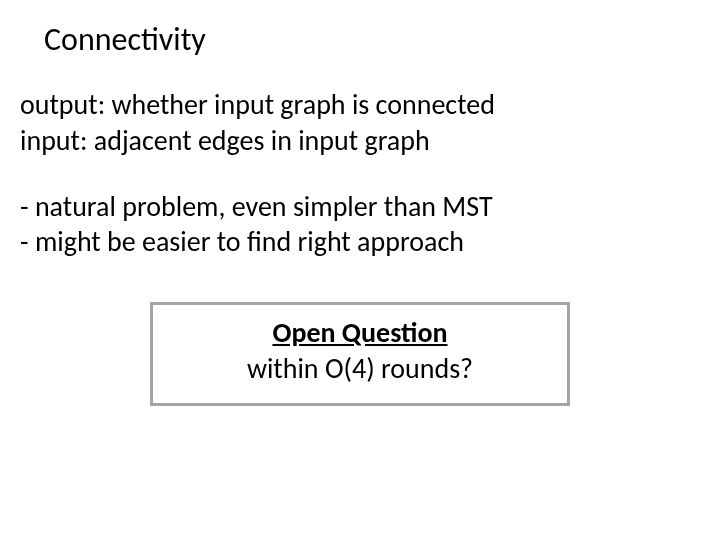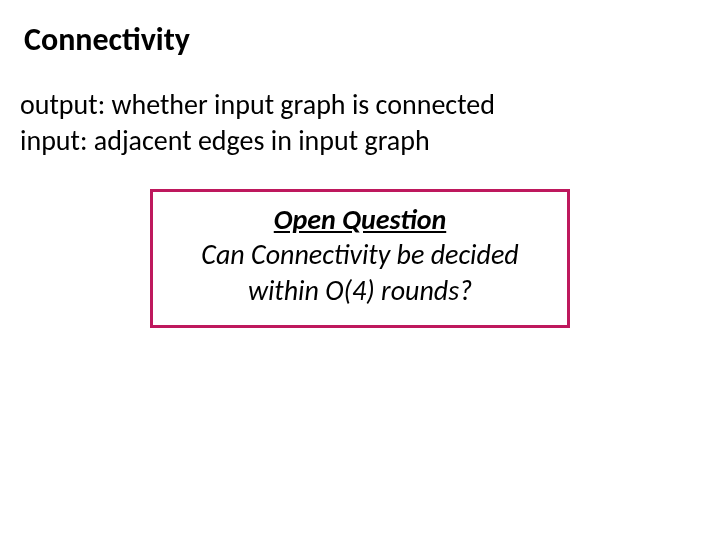--- a/index.html
+++ b/index.html
@@ -10,61 +10,63 @@
     font-family: Calibri, "Segoe UI", Arial, sans-serif;
     color: #000000;
     position: relative;
     overflow: hidden;
   }
   .slide {
     padding: 20px 20px 0 20px;
   }
   .title {
     font-size: 32px;
-    font-weight: 700;
-    margin-left: 4px;
+    font-weight: 400;
+    margin-left: 24px;
     margin-bottom: 28px;
   }
   .io-block {
     font-size: 28px;
     line-height: 1.28;
     margin-bottom: 30px;
   }
   .bullets {
     font-size: 28px;
     line-height: 1.28;
     margin-bottom: 42px;
   }
   .open-box {
     width: 420px;
     margin: 0 auto;
-    border: 3px solid #be185d;
+    border: 3px solid #a3a3a3;
     padding: 10px 16px 16px 16px;
     text-align: center;
     font-size: 28px;
     line-height: 1.28;
-    font-style: italic;
   }
   .open-heading {
     text-decoration: underline;
     font-weight: 700;
   }
 </style>
 </head>
 <body>
 
 <div class="slide">
 
   <div class="title">Connectivity</div>
 
   <div class="io-block">
     <div>output: whether input graph is connected</div>
     <div>input: adjacent edges in input graph</div>
   </div>
 
+  <div class="bullets">
+    <div>- natural problem, even simpler than MST</div>
+    <div>- might be easier to find right approach</div>
+  </div>
 
   <div class="open-box">
     <div class="open-heading">Open Question</div>
-    <div>Can Connectivity be decided</div>
     <div>within O(4) rounds?</div>
   </div>
 
 </div>
 
 </body></html>

